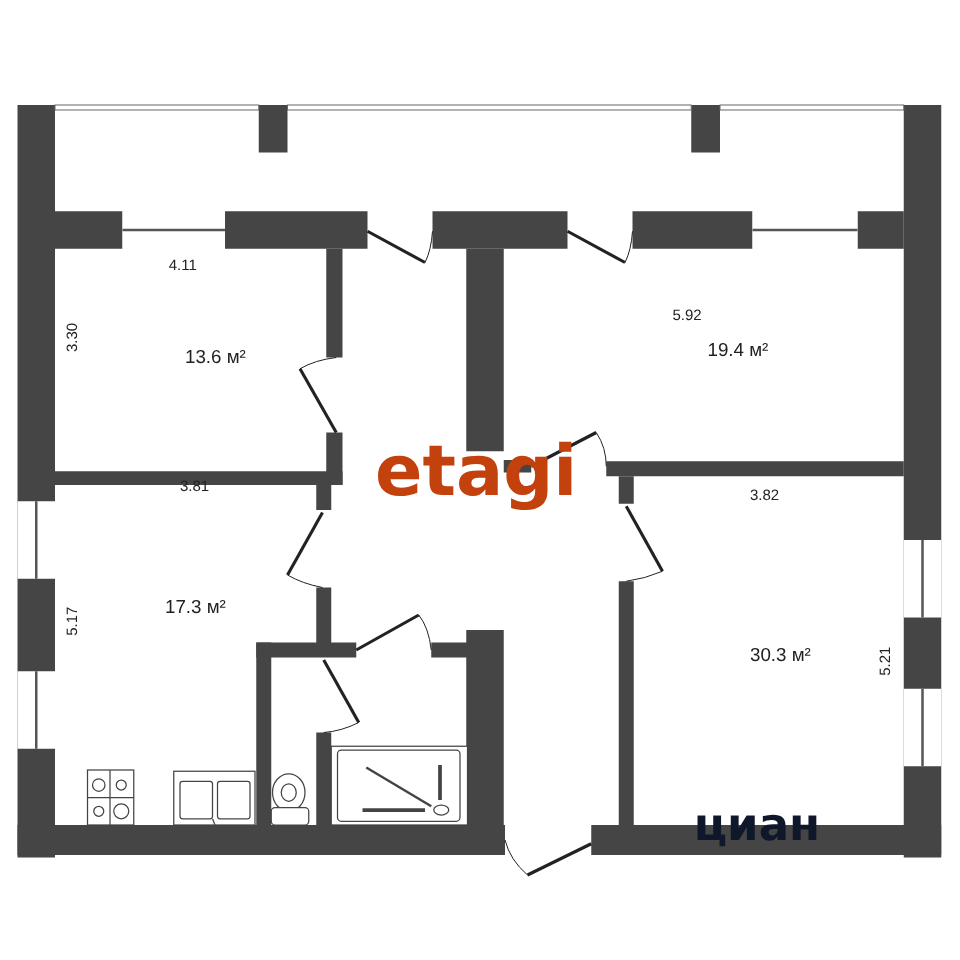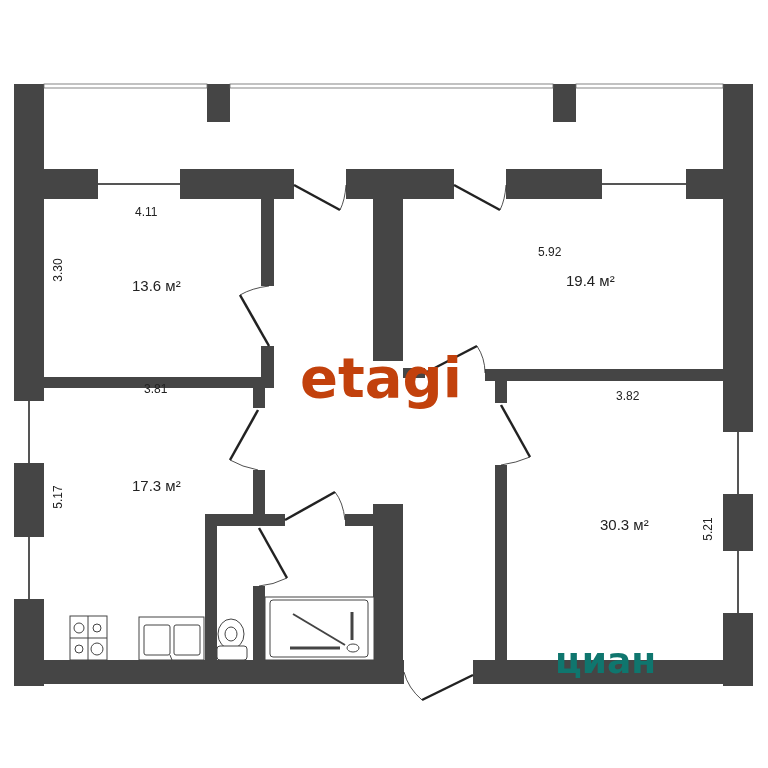--- a/index.html
+++ b/index.html
@@ -131,28 +131,28 @@
       <rect x="270" y="600" width="98" height="57" rx="3"></rect>
       <line x1="293" y1="614" x2="345" y2="645" stroke-width="2"></line>
       <line x1="290" y1="648" x2="340" y2="648" stroke-width="3"></line>
       <line x1="352" y1="612" x2="352" y2="640" stroke-width="3"></line>
       <ellipse cx="353" cy="648" rx="6" ry="4"></ellipse>
     </g>
   </g>
 </svg>
 
 <div class="wm" style="left:300px;top:345px;font-size:56px;">etagi</div>
-<div class="wm" style="left:555px;top:640px;font-size:36px;color:#0f766e;">циан</div>
+<div class="wm" style="left:555px;top:640px;font-size:36px;color:#0f172a;">циан</div>
 
-<div class="lbl area" style="left:132px;top:277px;">13.6 м²</div>
+<div class="lbl area" style="left:148px;top:277px;">13.6 м²</div>
 <div class="lbl dim" style="left:135px;top:205px;">4.11</div>
 <div class="lbl dim vert" style="left:46px;top:263px;">3.30</div>
 
 <div class="lbl area" style="left:566px;top:272px;">19.4 м²</div>
 <div class="lbl dim" style="left:538px;top:205px;margin-top:40px;">5.92</div>
 
 <div class="lbl area" style="left:132px;top:477px;text-align:center;">17.3 м²</div>
 <div class="lbl dim" style="left:144px;top:370px;margin-top:12px;">3.81</div>
 <div class="lbl dim vert" style="left:46px;top:490px;">5.17</div>
 
 <div class="lbl area" style="left:600px;top:516px;">30.3 м²</div>
-<div class="lbl dim" style="left:600px;top:389px;margin-left:16px;">3.82</div>
+<div class="lbl dim" style="left:600px;top:389px;">3.82</div>
 <div class="lbl dim vert" style="left:696px;top:522px;">5.21</div>
 
 </body></html>

